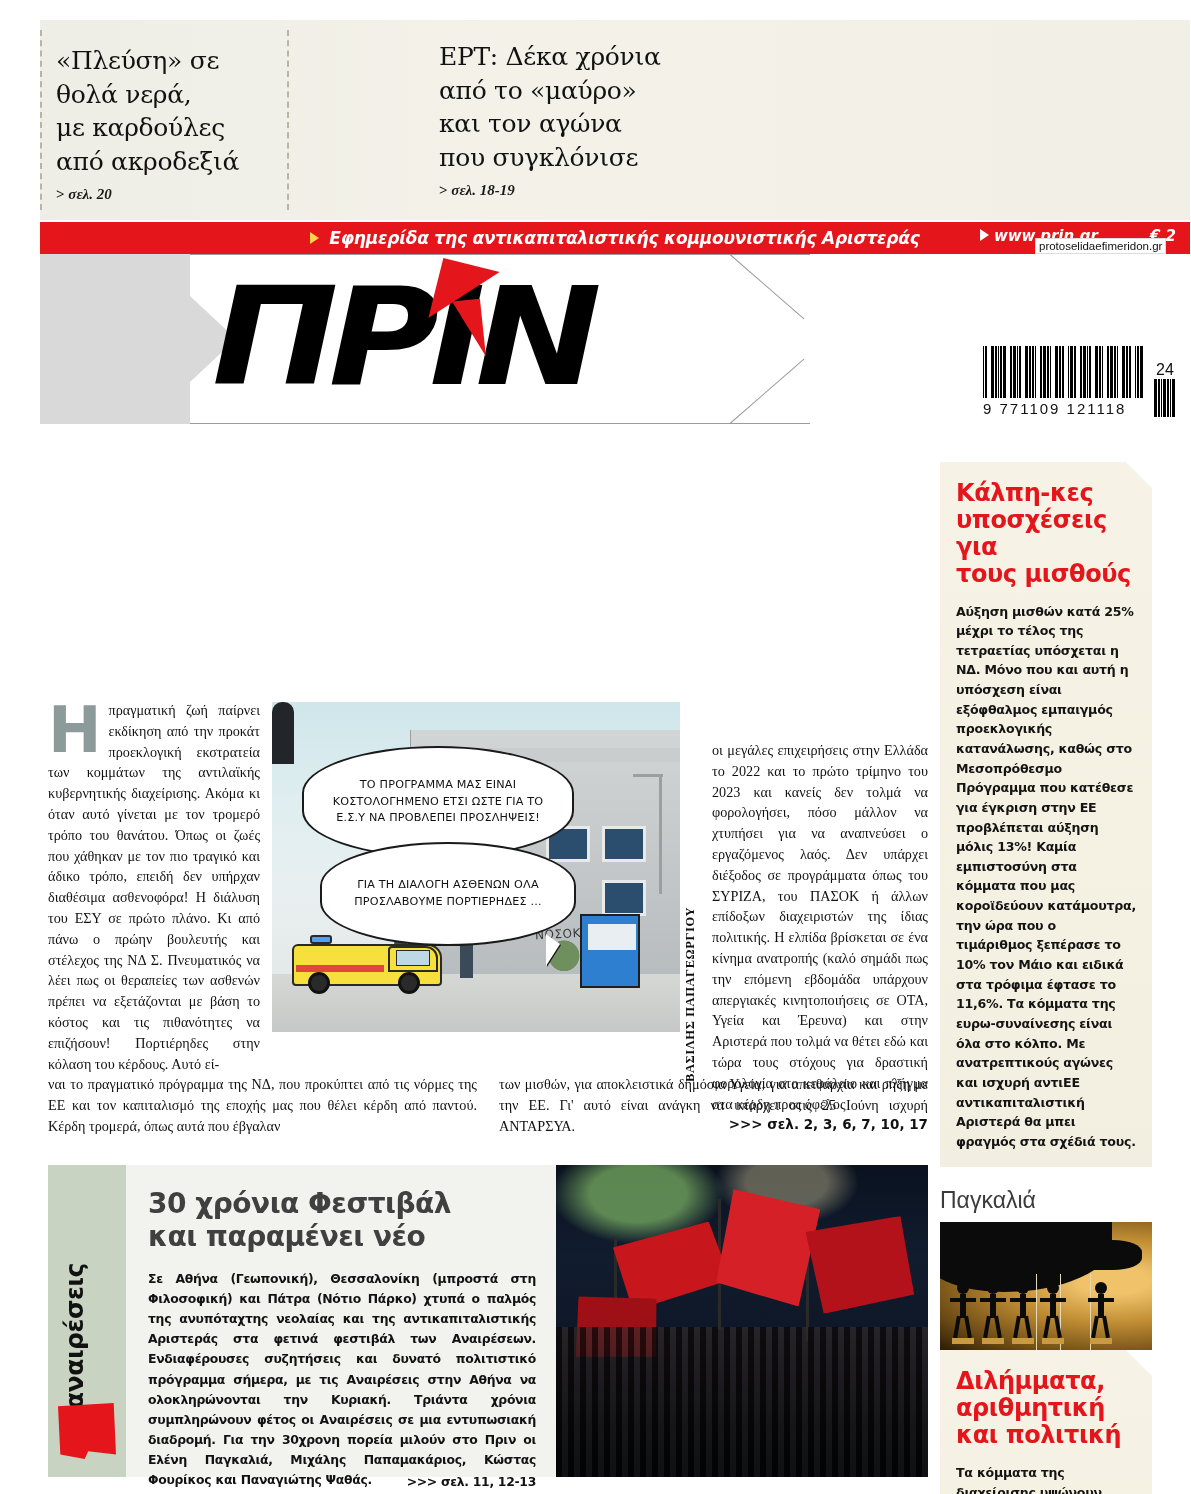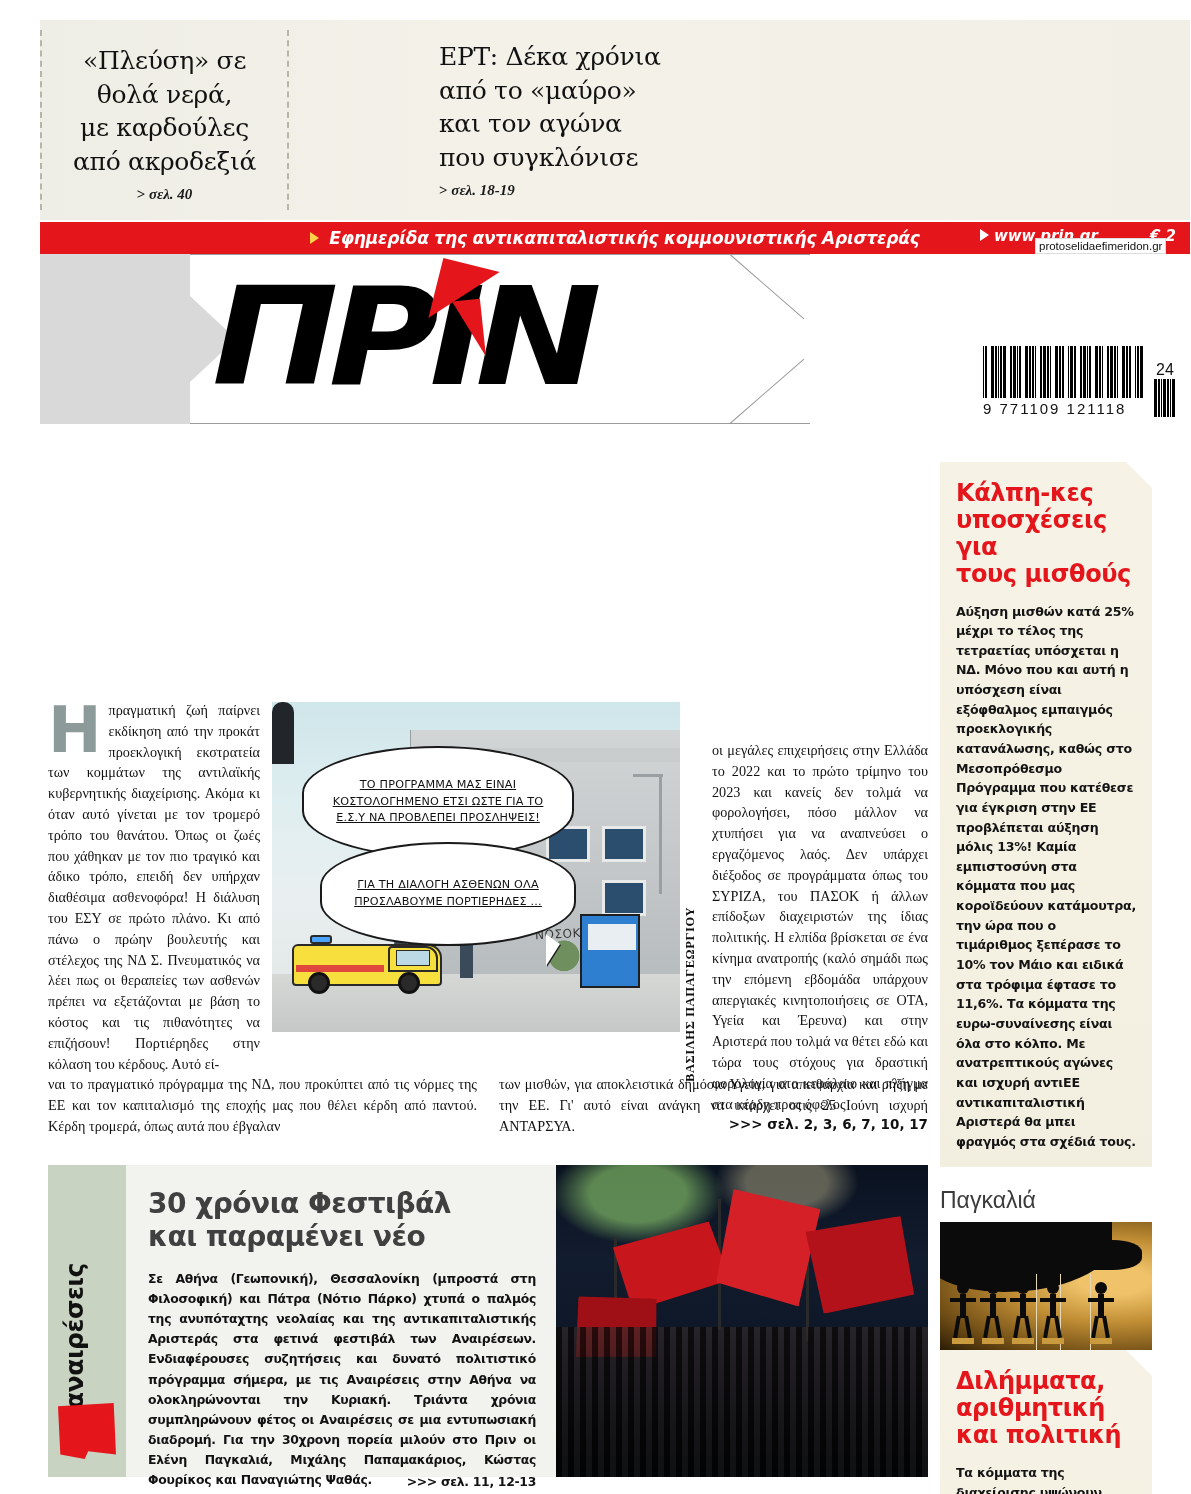--- a/index.html
+++ b/index.html
@@ -16,21 +16,21 @@
   .page { position:absolute; inset:0; }
 
   
   .topstrip {
     position:absolute; left:40px; top:20px; width:1150px; height:200px;
     background:linear-gradient(90deg,#efeee6 0%, #f3f1e8 40%, #f1efe6 100%);
     display:flex;
   }
   .teaser { position:relative; height:100%; padding:10px 14px 0 14px; }
   .teaser.t1 { width:510px; }
-  .teaser.t2 { width:245px;text-align:center; }
+  .teaser.t2 { width:245px; }
   .teaser.t3 { width:395px; padding-left:150px; }
   .divider {
     width:0; border-left:2px dashed #b9b5a6; height:180px; margin-top:10px;
   }
   .kicker-it {
     font-family:"Liberation Serif", serif;
     font-style:italic; font-weight:bold; font-size:31px; color:#1a1a1a;
     letter-spacing:.3px; line-height:1.05; margin:0 0 4px 0;
   }
   .kicker-name {
@@ -250,21 +250,21 @@
   .c-p3 { right:118px; bottom:44px; width:22px; height:62px; background:#22262b; border-radius:10px 10px 0 0; }
   .c-pole { position:absolute; right:18px; top:72px; width:3px; height:120px; background:#9aa0a2; }
   .c-pole:before { content:""; position:absolute; left:-26px; top:0; width:30px; height:3px; background:#9aa0a2; }
   .c-tree { position:absolute; right:96px; bottom:52px; width:40px; height:44px;
     background:radial-gradient(circle at 50% 45%, #6f8f5f 0 48%, rgba(0,0,0,0) 50%); }
   .bubble {
     position:absolute; background:#fff; border:2px solid #1a1a1a;
     border-radius:50%/42%;
     font-family:"DejaVu Sans", sans-serif; font-size:11.2px; line-height:1.5;
     text-align:center; color:#111; letter-spacing:.2px;
-    display:flex; align-items:center; justify-content:center; padding:14px 18px;text-decoration:underline;
+    display:flex; align-items:center; justify-content:center; padding:14px 18px;
   }
   .bubble.b1 { left:30px; top:44px; width:272px; height:112px; }
   .bubble.b2 { left:48px; top:140px; width:256px; height:104px; }
   .bubble.b2:after {
     content:""; position:absolute; right:14px; bottom:-22px;
     width:0;height:0;border-left:14px solid #fff; border-top:10px solid transparent;
     border-bottom:22px solid transparent; filter:drop-shadow(1px 1px 0 #1a1a1a);
   }
   .credit-vert {
     position:absolute; left:683px; top:850px; height:232px; width:20px;
@@ -379,21 +379,21 @@
   <div class="topstrip">
 
 
     <div class="divider"></div>
 
     <div class="teaser t2">
       <div class="teaser-plain" style="white-space:pre-line; margin-top:14px;">«Πλεύση» σε
 θολά νερά,
 με καρδούλες
 από ακροδεξιά</div>
-      <div class="pageref"><span class="arrow">&gt;</span> <span>σελ. 40</span></div>
+      <div class="pageref"><span class="arrow">&gt;</span> <span>σελ. 20</span></div>
     </div>
 
     <div class="divider"></div>
 
     <div class="teaser t3">
 
       <div class="teaser-plain" style="white-space:pre-line; margin-top:10px;">ΕΡΤ: Δέκα χρόνια
 από το «μαύρο»
 και τον αγώνα
 που συγκλόνισε</div>

